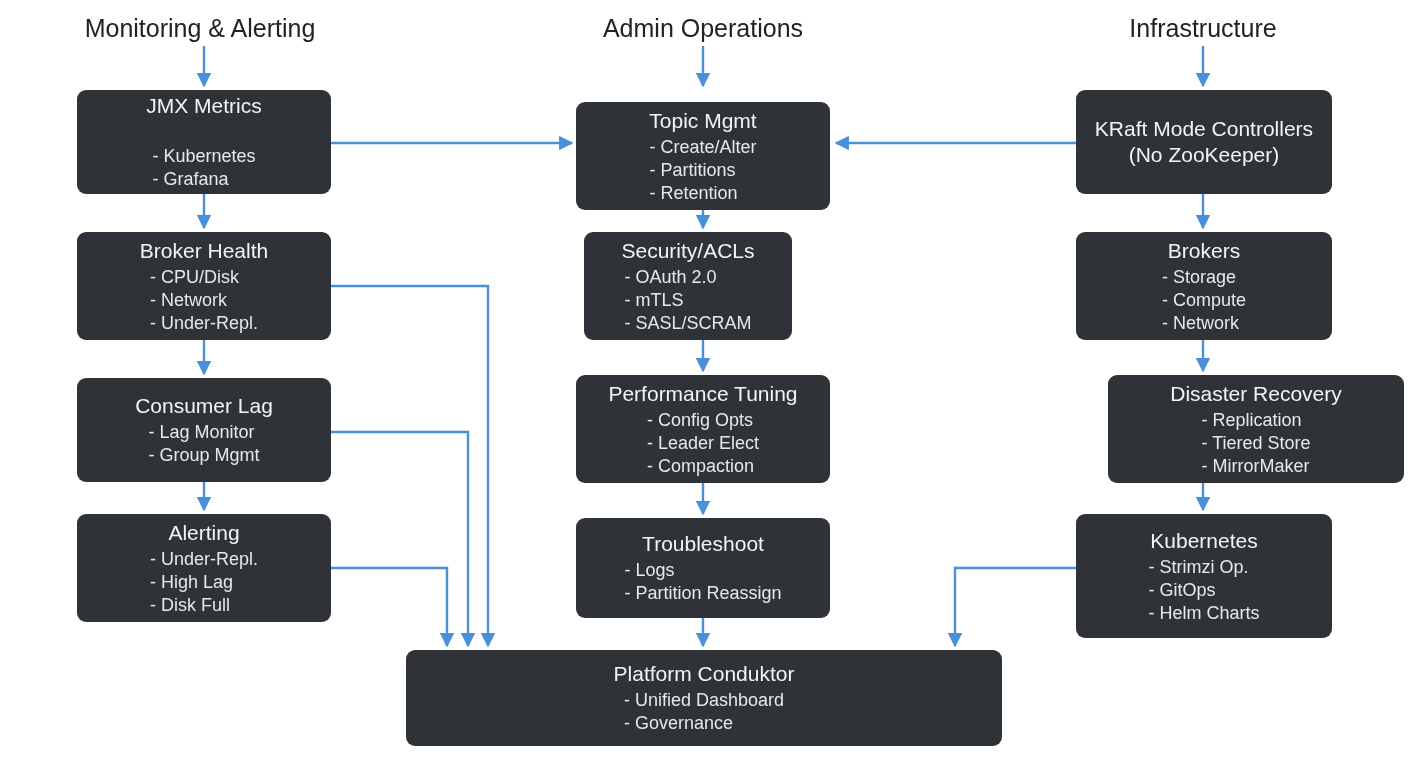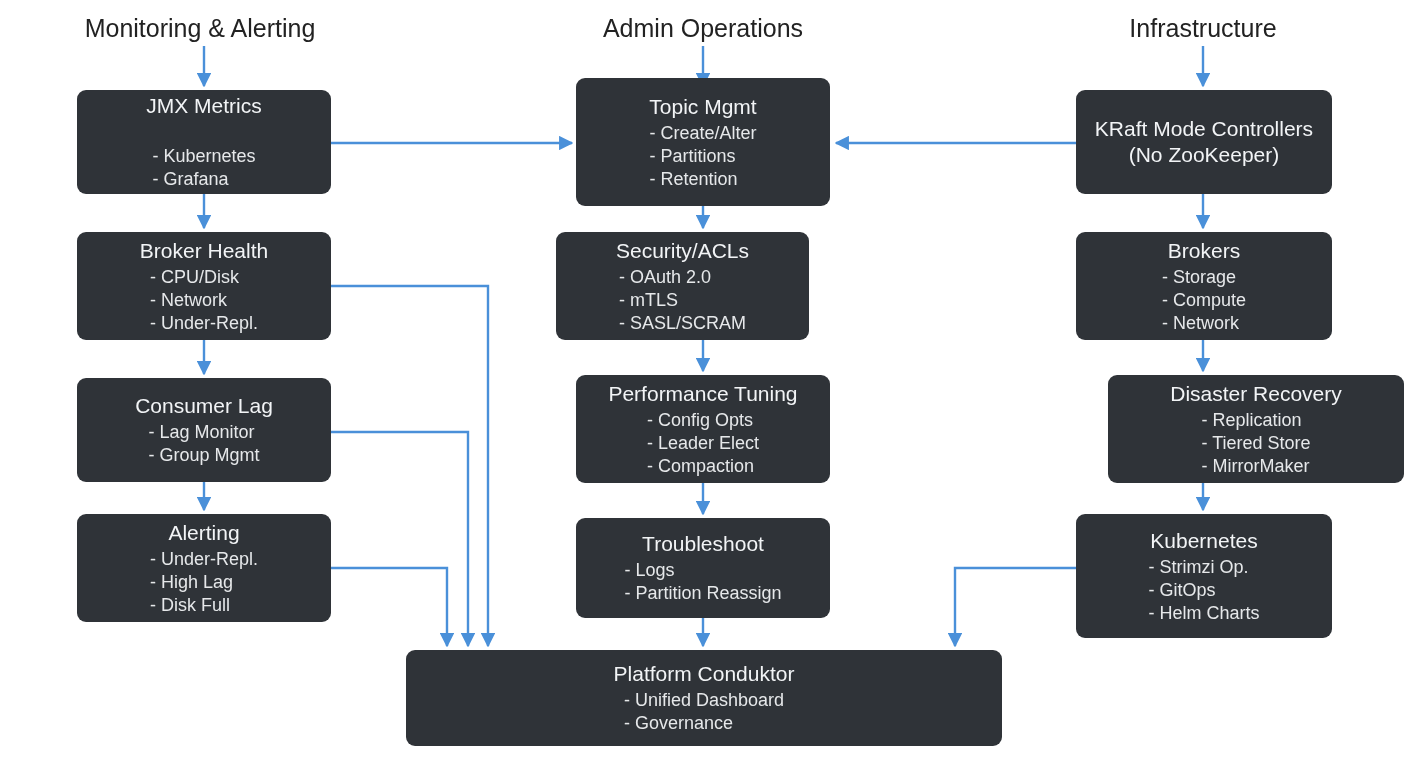--- a/index.html
+++ b/index.html
@@ -141,30 +141,30 @@
 
   <div class="node" style="left:77px; top:514px; width:254px; height:108px;">
     <div class="node-title">Alerting</div>
     <ul>
       <li>Under-Repl.</li>
       <li>High Lag</li>
       <li>Disk Full</li>
     </ul>
   </div>
 
-  <div class="node" style="left:576px; top:78px; width:254px; height:128px;">
+  <div class="node" style="left:576px; top:102px; width:254px; height:108px;">
     <div class="node-title">Topic Mgmt</div>
     <ul>
       <li>Create/Alter</li>
       <li>Partitions</li>
       <li>Retention</li>
     </ul>
   </div>
 
-  <div class="node" style="left:556px; top:232px; width:253px; height:108px;">
+  <div class="node" style="left:584px; top:232px; width:208px; height:108px;">
     <div class="node-title">Security/ACLs</div>
     <ul>
       <li>OAuth 2.0</li>
       <li>mTLS</li>
       <li>SASL/SCRAM</li>
     </ul>
   </div>
 
   <div class="node" style="left:576px; top:375px; width:254px; height:108px;">
     <div class="node-title">Performance Tuning</div>

